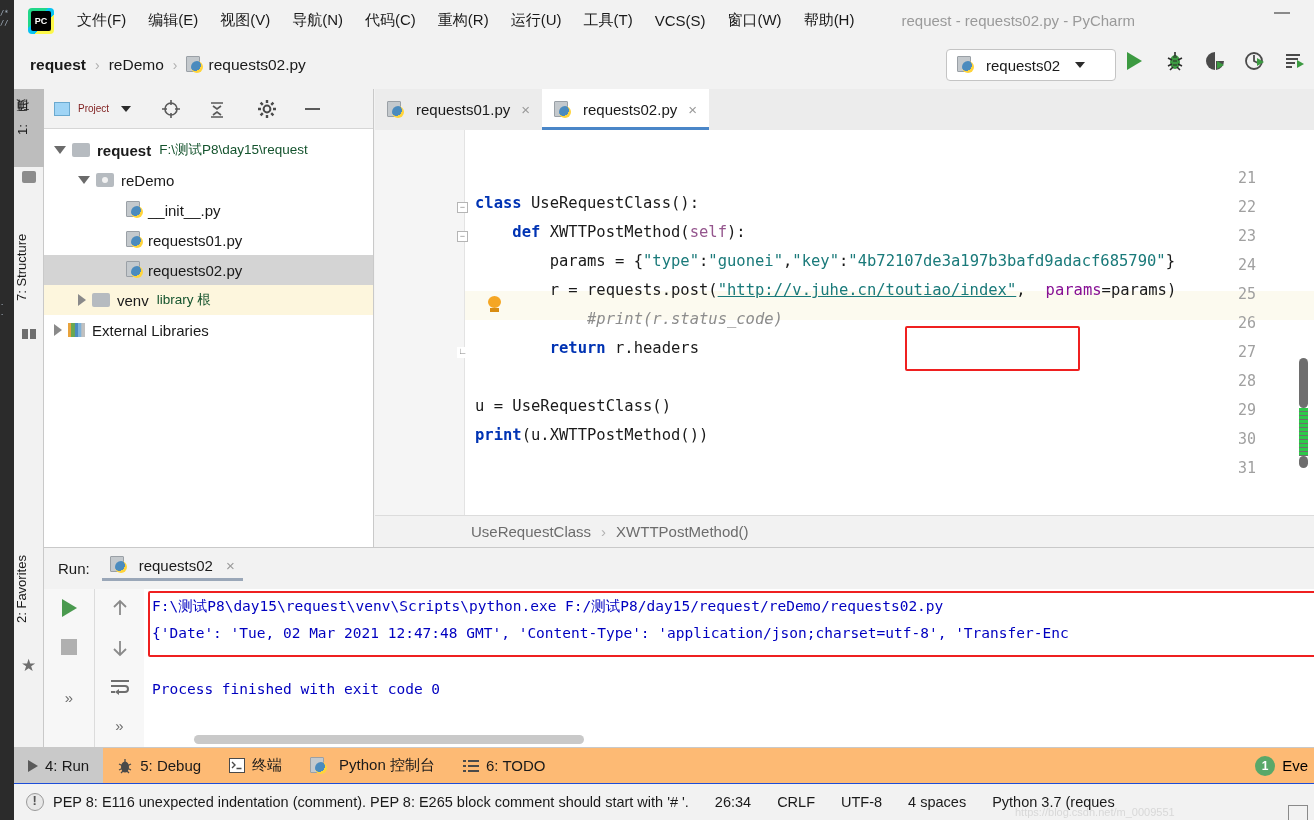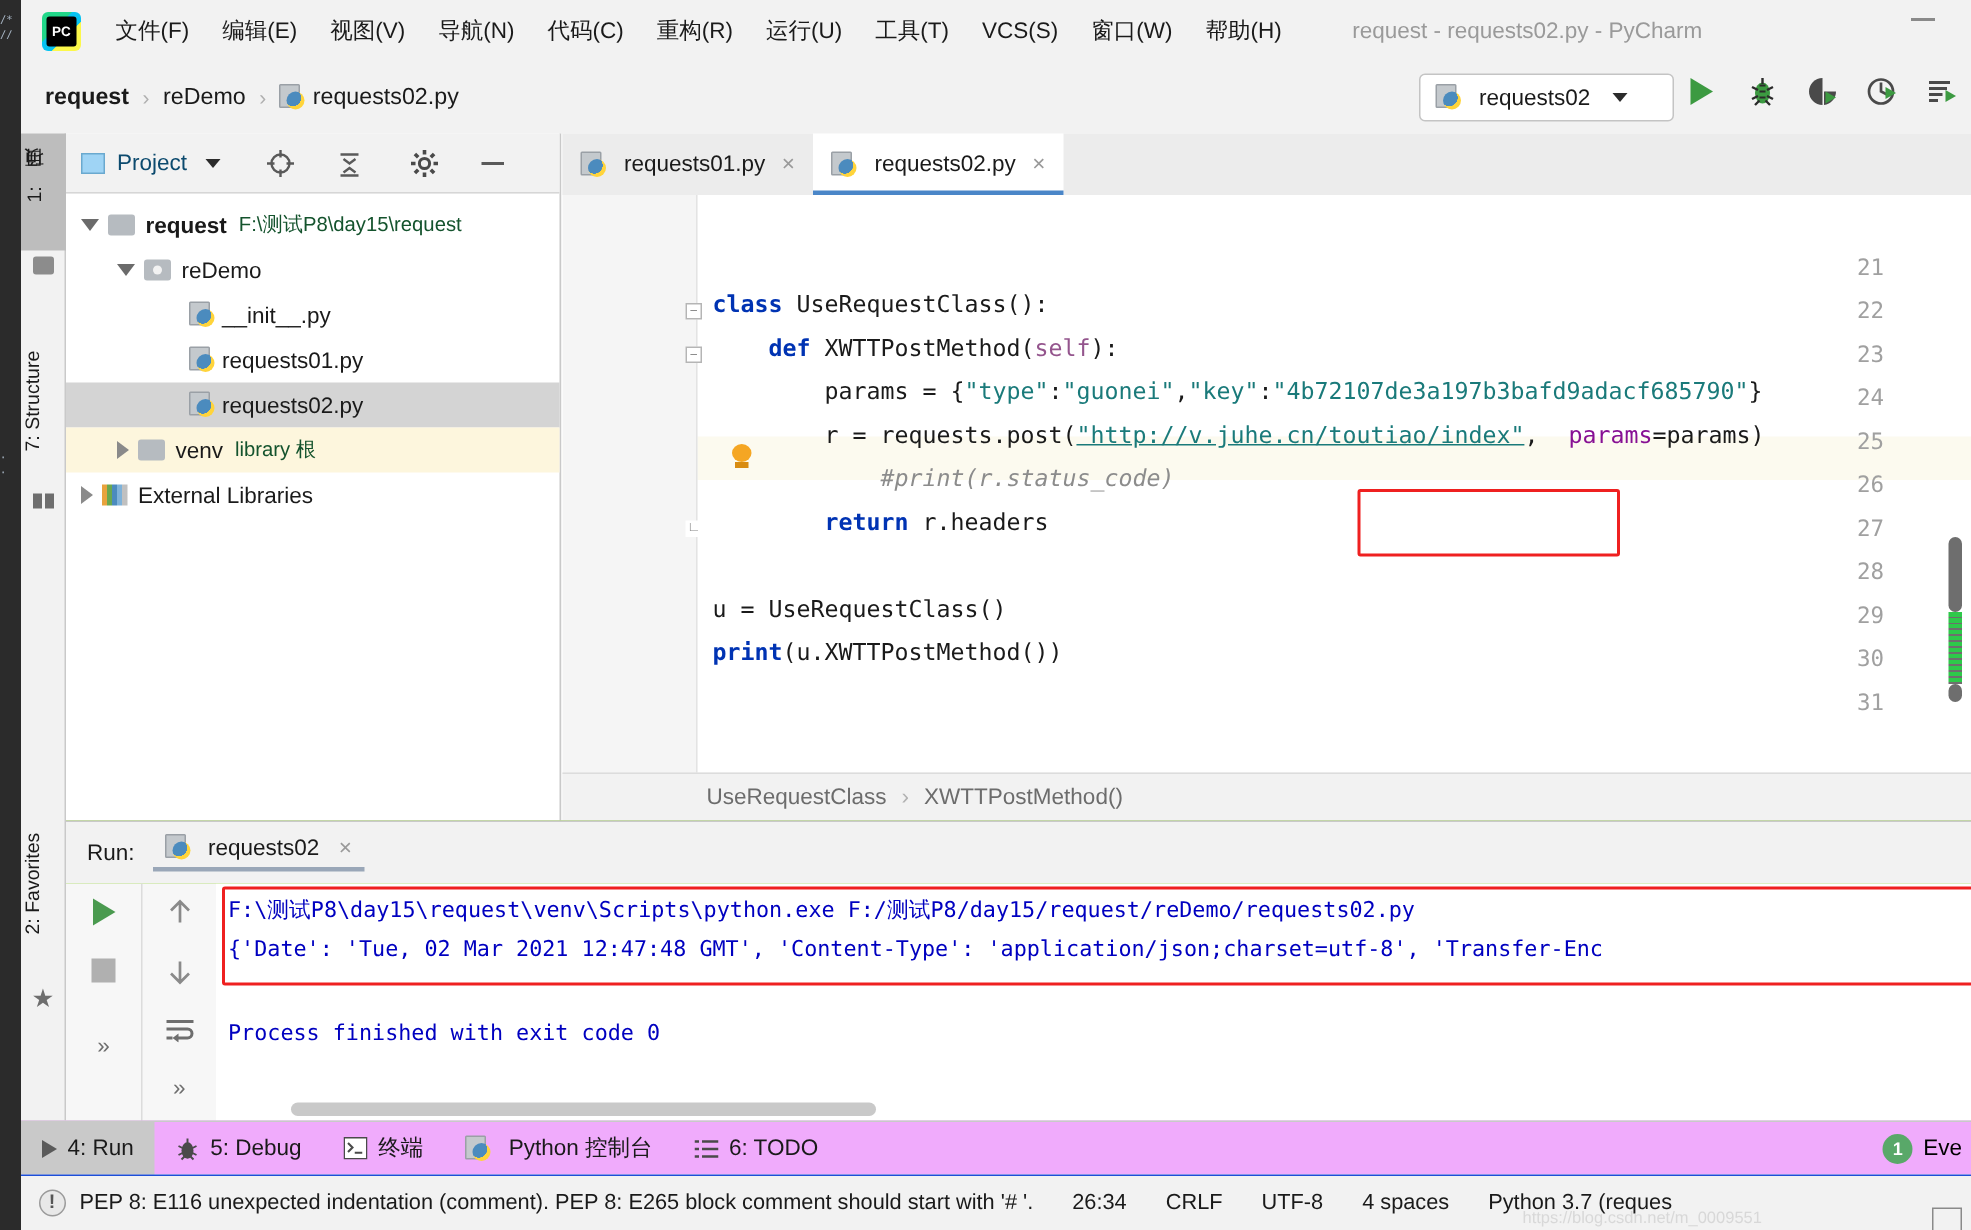--- a/index.html
+++ b/index.html
@@ -58,21 +58,21 @@
             font-size:13px; color:#1a1a1a; text-align:center; white-space:nowrap; padding:6px 0; cursor:pointer; }
   .vtab.active { background:#bdbdbd; }
   .lstrip-ico { position:absolute; left:8px; width:14px; height:12px; }
 
   
   .projwin { position:absolute; left:44px; top:89px; width:330px; height:458px; background:#fff;
              border-right:1px solid #c9c9c9; }
   .projhdr { height:40px; background:#f2f2f2; display:flex; align-items:center; padding-left:10px;
              border-bottom:1px solid #d6d6d6; gap:8px; }
   .proj-sqr { width:16px; height:14px; background:#9fd4f5; border:1px solid #6aa9cf; }
-  .projhdr-title { font-size:15px; color:#0c4a6e; }
+  .projhdr-title { font-size:10px; color:#7f1d1d; }
   .tree { padding-top:6px; font-size:15px; color:#1a1a1a; }
   .trow { height:30px; display:flex; align-items:center; white-space:nowrap; cursor:pointer; }
   .trow.sel { background:#d4d4d4; }
   .trow.hl  { background:#fdf6dd; }
   .arrow-d { width:0;height:0;border-left:6px solid transparent;border-right:6px solid transparent;
              border-top:8px solid #6b6b6b; margin-right:6px; flex:none; }
   .arrow-r { width:0;height:0;border-top:6px solid transparent;border-bottom:6px solid transparent;
              border-left:8px solid #8a8a8a; margin-right:6px; flex:none; }
   .fold { width:18px;height:14px;background:#b6bbc0;border-radius:2px;margin-right:7px;flex:none; }
   .fold.src { background:#b6bbc0; position:relative; }
@@ -115,36 +115,36 @@
   .vscroll { position:absolute; right:6px; width:9px; background:#6e6e6e; border-radius:5px; }
   .vscroll-green { position:absolute; right:6px; width:9px; background:repeating-linear-gradient(#2ec94a 0 3px,#6e6e6e 3px 4px); }
 
   
   .ed-crumbs { position:absolute; left:375px; top:515px; right:0; height:32px; background:#f2f2f2;
                border-top:1px solid #dcdcdc; display:flex; align-items:center; padding-left:96px;
                font-size:15px; color:#6c6c6c; }
   .ed-crumbs .sep { margin:0 10px; color:#b2b2b2; }
 
   
-  .runwin { position:absolute; left:44px; top:547px; right:0; height:200px; background:#84cc16;
+  .runwin { position:absolute; left:44px; top:547px; right:0; height:200px; background:#0ea5e9;
             border-top:1px solid #c9c9c9; }
   .runhdr { height:41px; background:#f2f2f2; display:flex; align-items:center; padding-left:14px; gap:12px; }
   .runhdr-label { font-size:15px; color:#1a1a1a; }
   .runtab { display:flex; align-items:center; gap:7px; font-size:15px; color:#1a1a1a;
             border-bottom:3px solid #9aa7b8; padding:0 8px 4px 8px; }
   .runtools { position:absolute; left:0; top:41px; width:100px; height:159px; background:#f7f7f7; display:flex; }
   .rtcol { width:50px; display:flex; flex-direction:column; align-items:center; padding-top:10px; gap:22px; }
   .rtcol.b { border-left:1px solid #dcdcdc; }
   .console { position:absolute; left:100px; top:41px; right:0; height:159px; background:#fff;
              font-family:"DejaVu Sans Mono", monospace; font-size:14.5px; overflow:hidden; }
   .cline { position:absolute; left:8px; white-space:pre; color:#0000c0; }
   .chscroll { position:absolute; left:50px; bottom:4px; height:9px; background:#c9c9c9; border-radius:5px; }
 
   
-  .botbar { position:absolute; left:14px; top:747px; right:0; height:36px; background:#f0abfc;
+  .botbar { position:absolute; left:14px; top:747px; right:0; height:36px; background:#fdba74;
             border-top:1px solid #c9c9c9; display:flex; align-items:center;justify-content:flex-end; }
   .btab { height:36px; display:flex; align-items:center; gap:7px; padding:0 14px; font-size:15px;
           color:#1a1a1a; cursor:pointer; white-space:nowrap; }
   .btab.active { background:#c9c9c9; }
   .evt { margin-left:auto; display:flex; align-items:center; gap:7px; padding-right:6px; font-size:15px; }
   .evt-badge { width:20px;height:20px;border-radius:50%;background:#59a869;color:#fff;font-size:12px;
                display:flex;align-items:center;justify-content:center;font-weight:bold; }
 
   
   .statusbar { position:absolute; left:14px; top:783px; right:0; height:37px; background:#f2f2f2;

